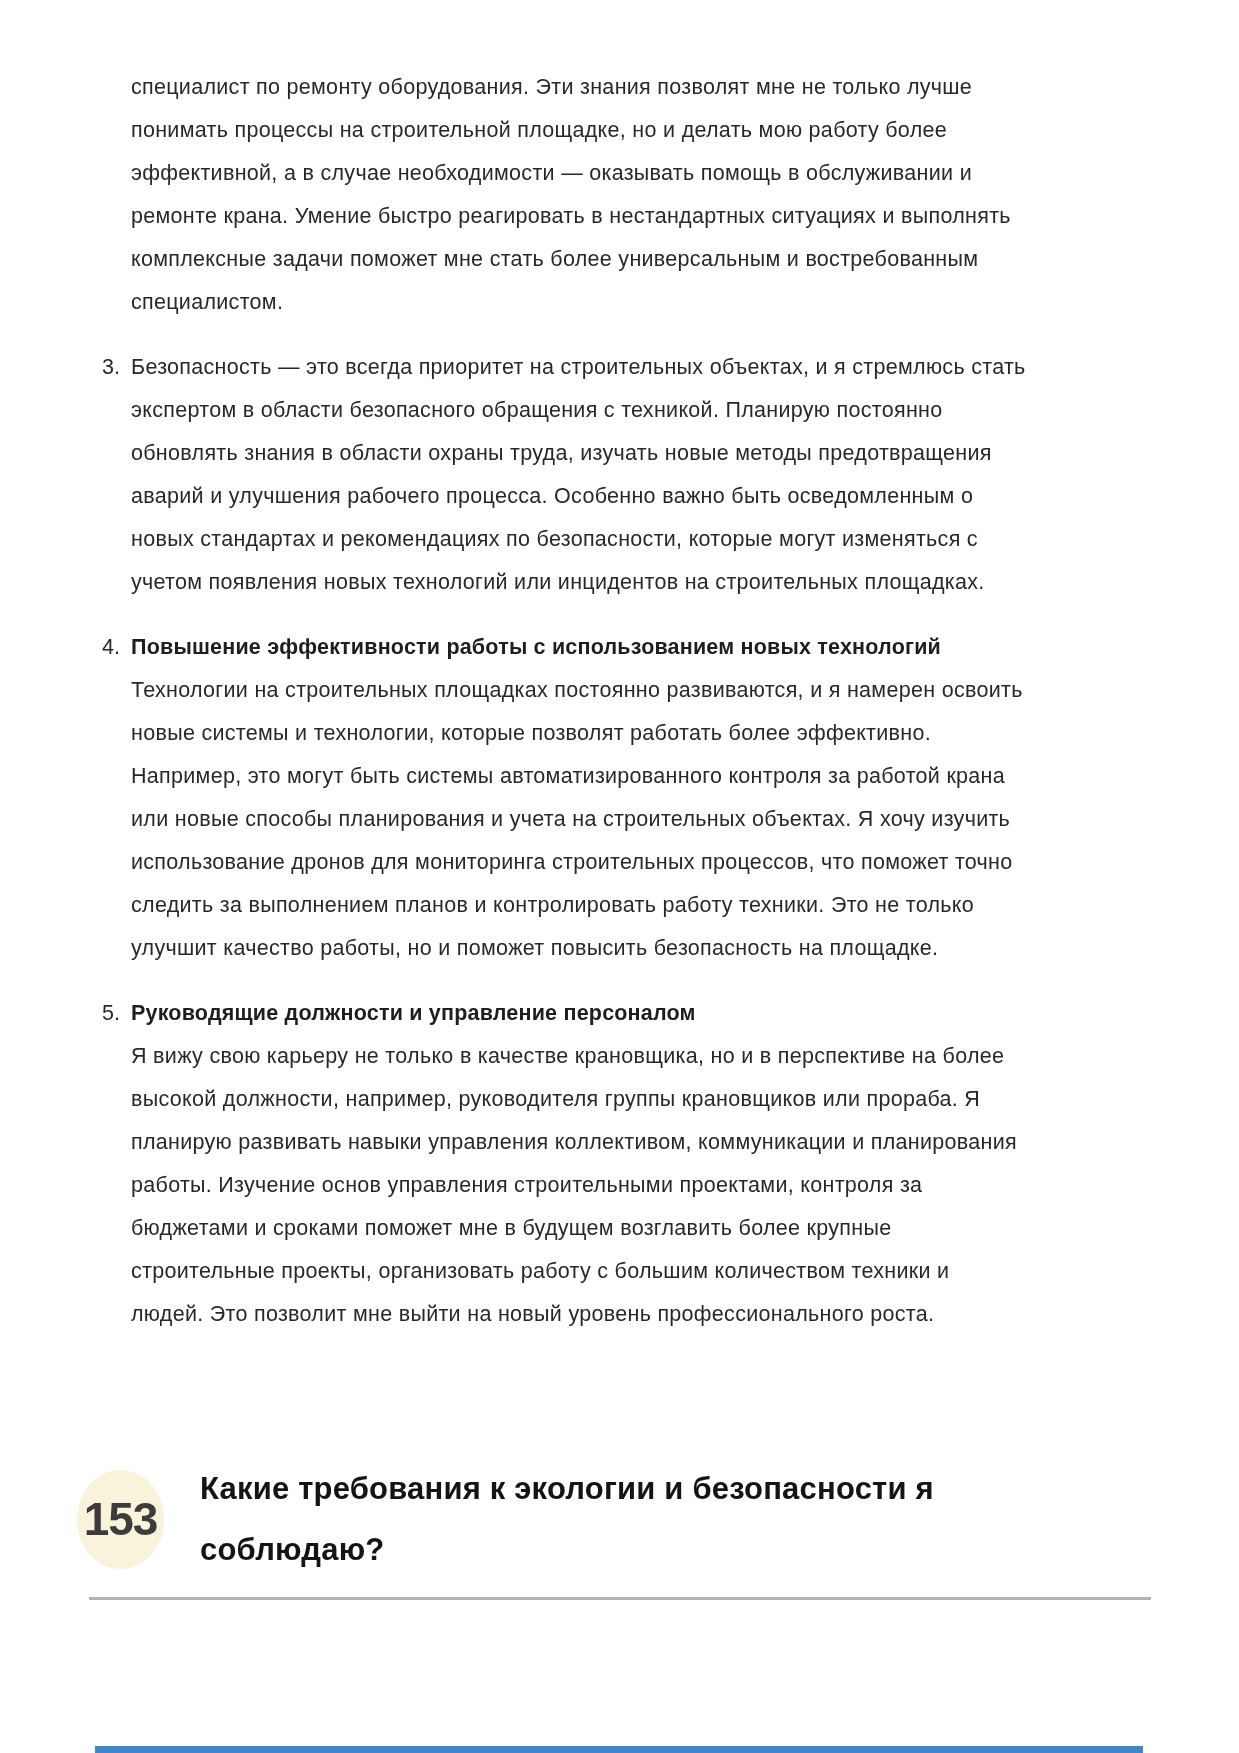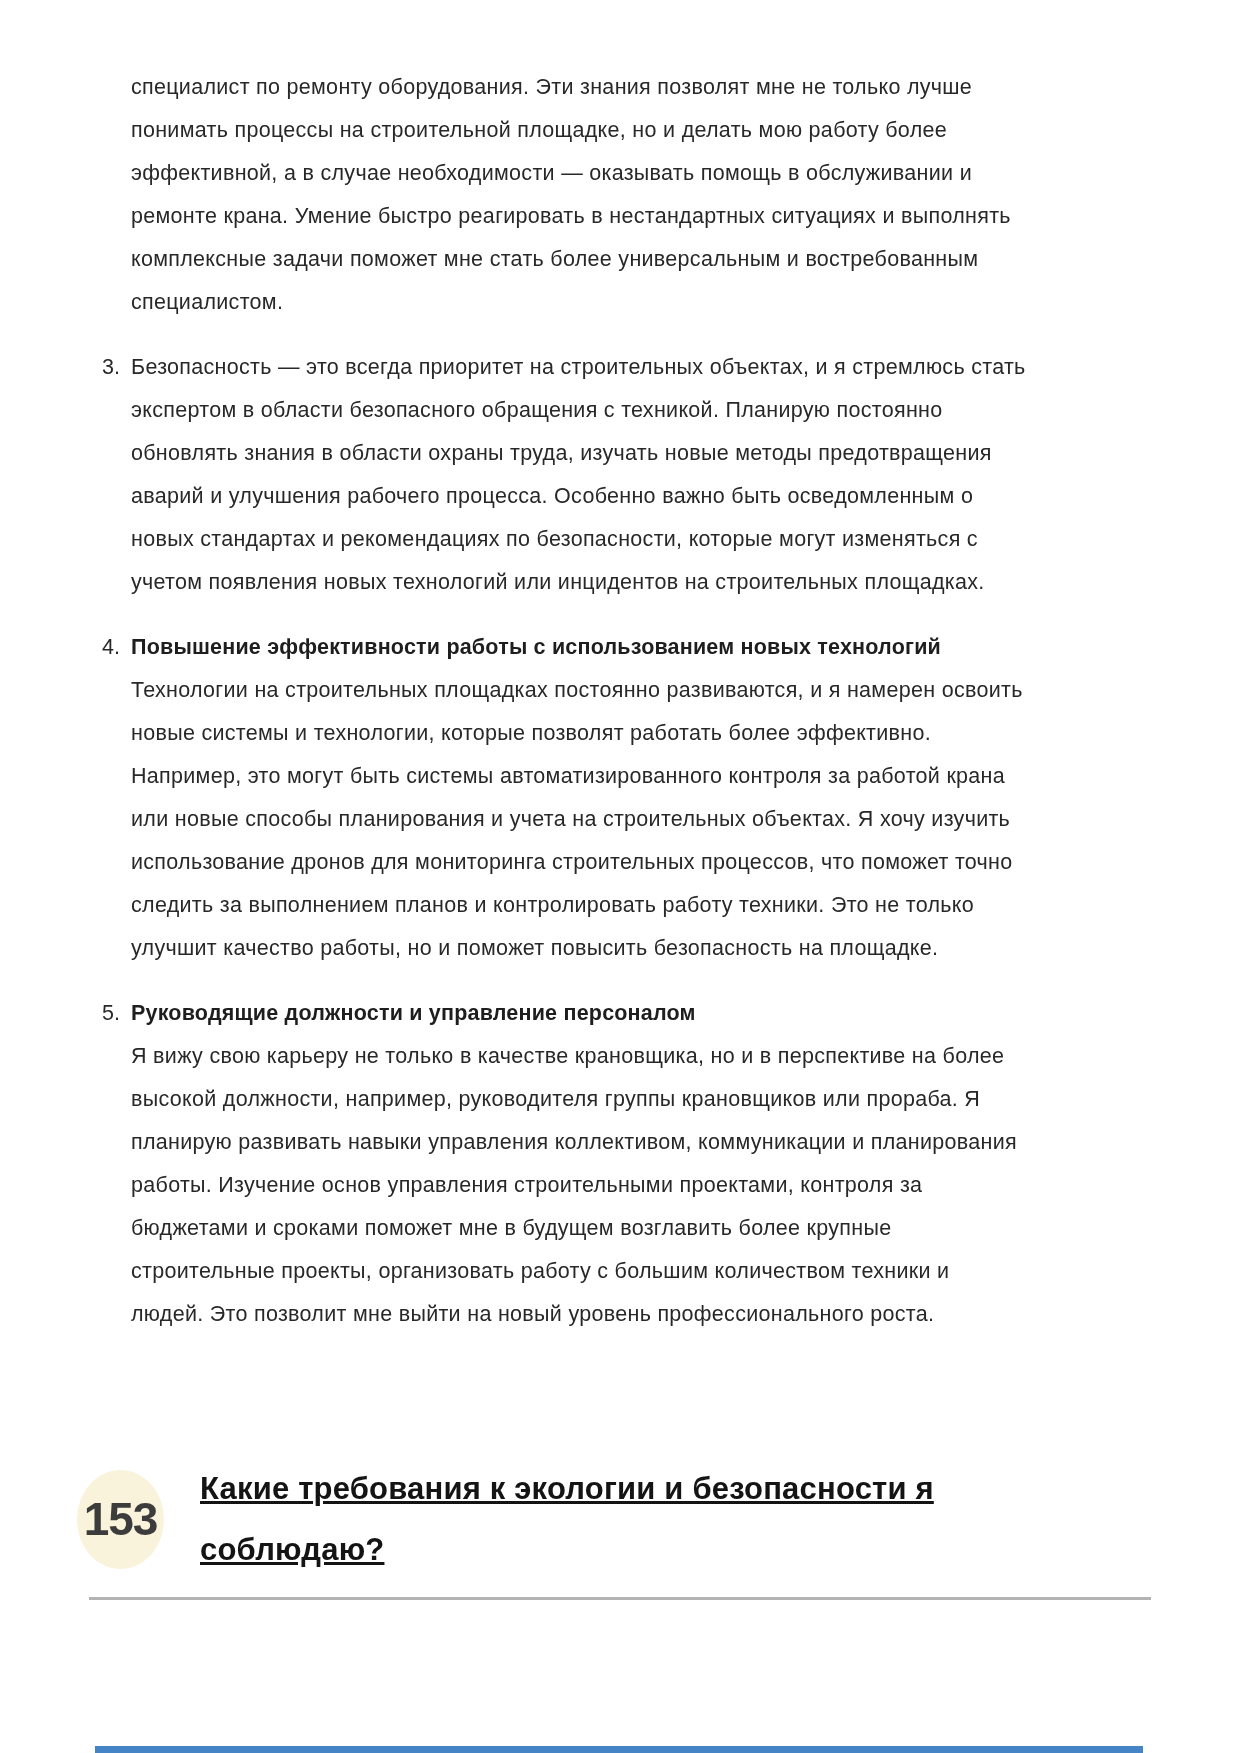--- a/index.html
+++ b/index.html
@@ -73,21 +73,20 @@
     letter-spacing: -1px;
   }
   .question-title {
     margin: 0;
     font-size: 31px;
     line-height: 61px;
     font-weight: 700;
     color: #141414;
     letter-spacing: 0.2px;
     white-space: pre-line;
-    text-decoration: underline;
   }
   .divider {
     position: absolute;
     left: 89px;
     top: 1597px;
     width: 1062px;
     height: 3px;
     background: #b3b3b3;
   }
   .footer-bar {

